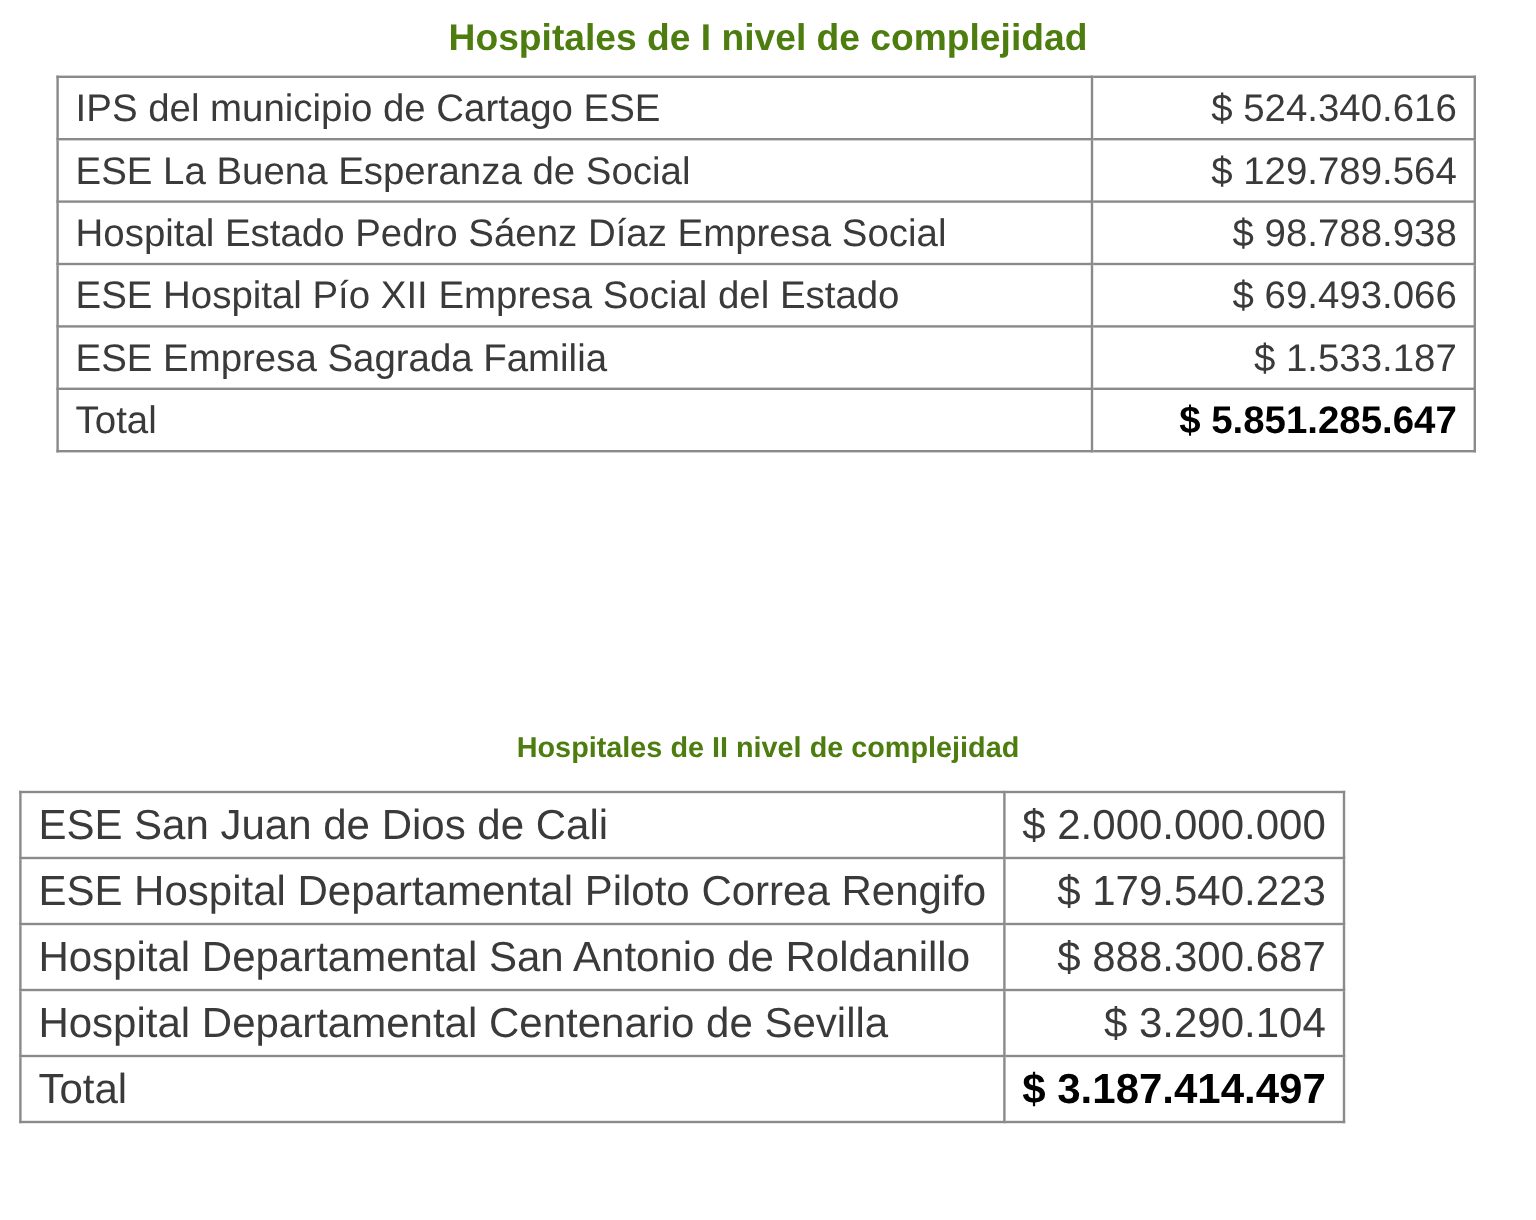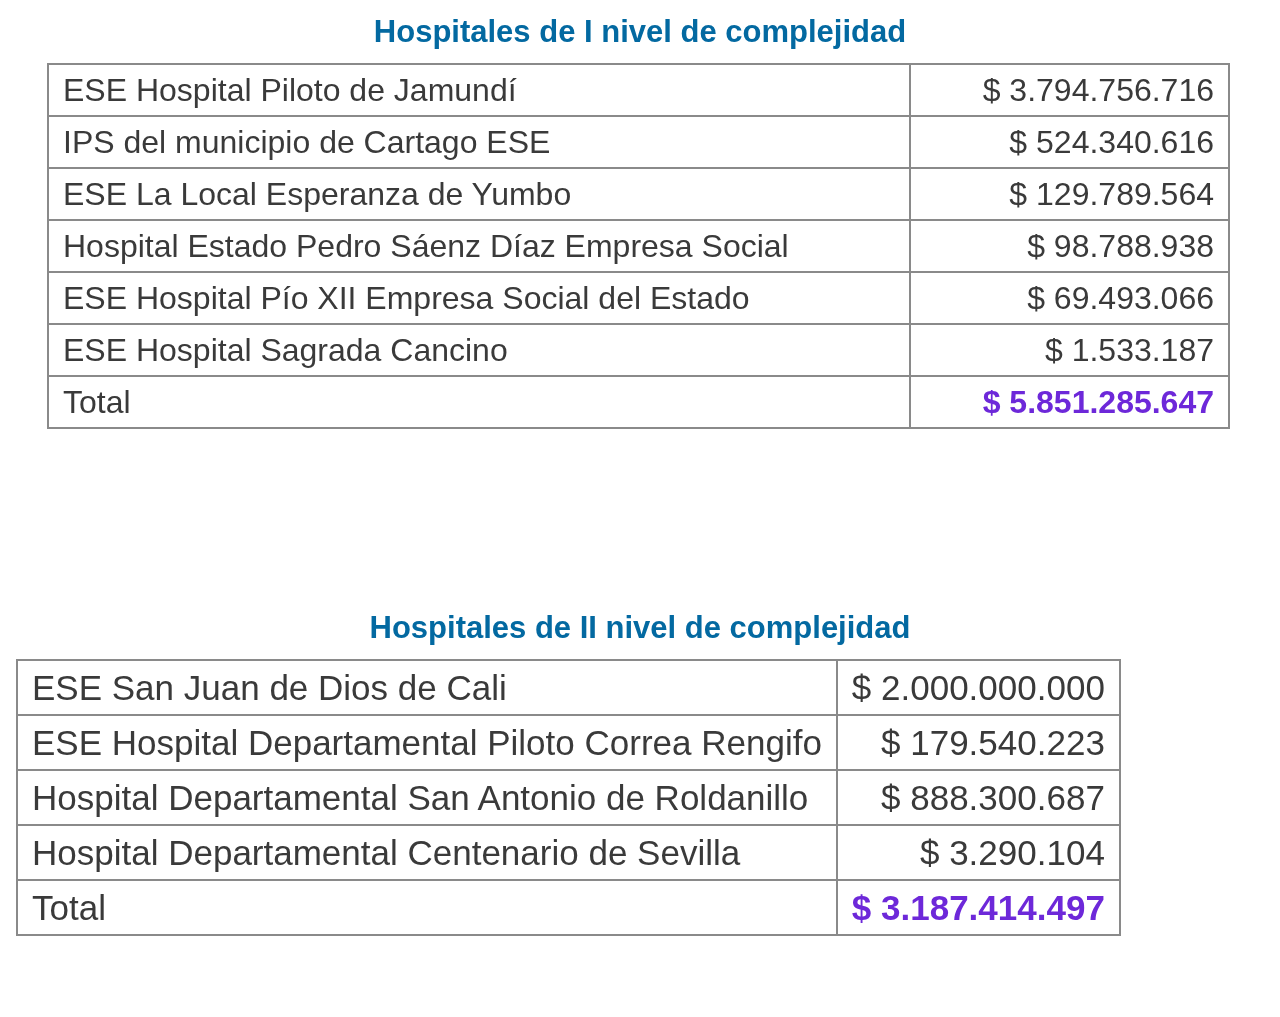--- a/index.html
+++ b/index.html
@@ -1,60 +1,56 @@
 <!DOCTYPE html>
 <html><head>
 <meta charset="utf-8">
 <style>
   html, body { margin: 0; padding: 0; background: #ffffff; }
   body { width: 1280px; height: 1017px; position: relative; overflow: hidden;
          font-family: "Liberation Sans", "DejaVu Sans", sans-serif; color: #3a3a3a; }
   .title { position: absolute; left: 0; width: 1280px; text-align: center;
-           font-weight: bold; color: #0369a1; }
+           font-weight: bold; color: #4d7c0f; }
   .t1-title { top: 14px; font-size: 31px; }
-  .t2-title { top: 610px; font-size: 31px; }
+  .t2-title { top: 610px; font-size: 24px; }
   table { position: absolute; border-collapse: collapse; }
   td { border: 2px solid #8a8a8a; padding: 0 14px; white-space: nowrap; }
   .t1 { left: 47px; top: 63px; width: 1183px; font-size: 32px; }
   .t1 td { height: 50px; }
   .t1 td.name { width: 832px; }
   .t2 { left: 16px; top: 659px; width: 1018px; font-size: 35px; }
   .t2 td { height: 53px; }
   .t2 td.name { width: 880px; }
   td.amt { text-align: right; }
-  tr.total td.amt { font-weight: bold; color: #6d28d9; }
+  tr.total td.amt { font-weight: bold; color: #000000; }
 </style>
 </head>
 <body>
 
 <div class="title t1-title">Hospitales de I nivel de complejidad</div>
 <table class="t1">
   <tbody>
-      <tr>
-        <td class="name">ESE Hospital Piloto de Jamundí</td>
-        <td class="amt">$ 3.794.756.716</td>
-      </tr>
   <tr>
         <td class="name">IPS del municipio de Cartago ESE</td>
         <td class="amt">$ 524.340.616</td>
       </tr>
   <tr>
-        <td class="name">ESE La Local Esperanza de Yumbo</td>
+        <td class="name">ESE La Buena Esperanza de Social</td>
         <td class="amt">$ 129.789.564</td>
       </tr>
   <tr>
         <td class="name">Hospital Estado Pedro Sáenz Díaz Empresa Social</td>
         <td class="amt">$ 98.788.938</td>
       </tr>
   <tr>
         <td class="name">ESE Hospital Pío XII Empresa Social del Estado</td>
         <td class="amt">$ 69.493.066</td>
       </tr>
   <tr>
-        <td class="name">ESE Hospital Sagrada Cancino</td>
+        <td class="name">ESE Empresa Sagrada Familia</td>
         <td class="amt">$ 1.533.187</td>
       </tr>
   <tr class="total">
         <td class="name">Total</td>
         <td class="amt">$ 5.851.285.647</td>
       </tr>
 </tbody>
   </table>
 
 <div class="title t2-title">Hospitales de II nivel de complejidad</div>

